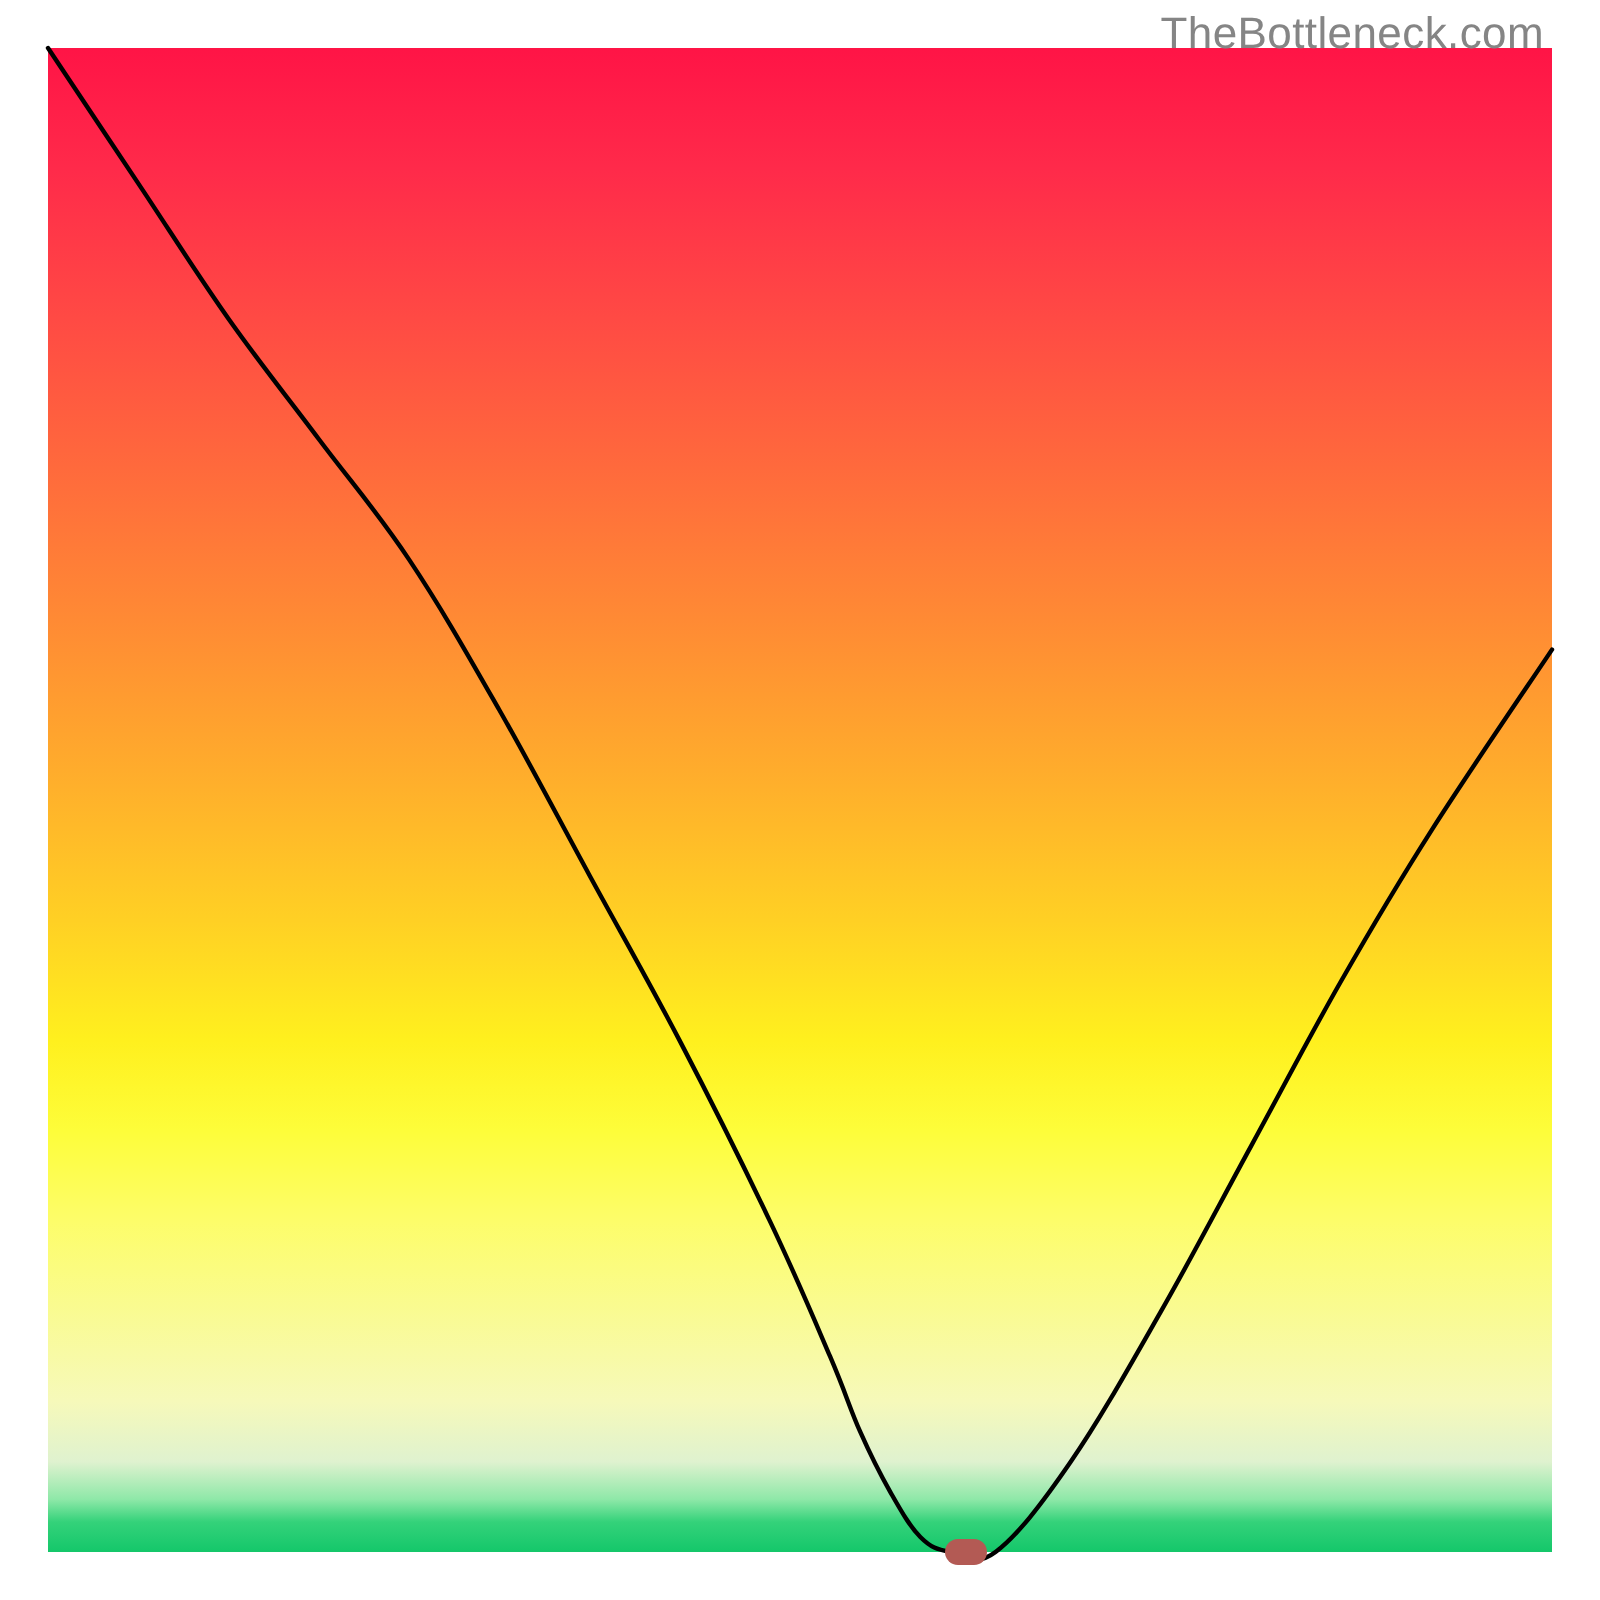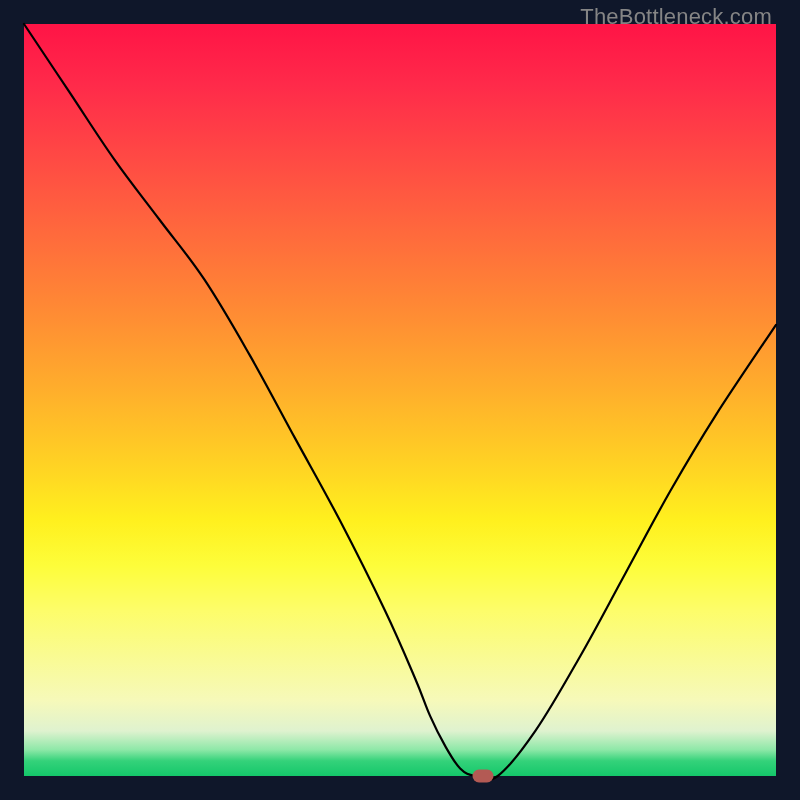--- a/index.html
+++ b/index.html
@@ -10,21 +10,21 @@
     background: #000;
     overflow: hidden;
     font-family: Arial, Helvetica, sans-serif;
   }
   .frame {
     position: absolute;
     left: 0;
     top: 0;
     width: 800px;
     height: 800px;
-    background: #0f172a;
+    background: #ffffff;
     text-align: center;
   }
   .plot {
     position: absolute;
     left: 24px;
     top: 24px;
     width: 752px;
     height: 752px;
     
     background: linear-gradient(

